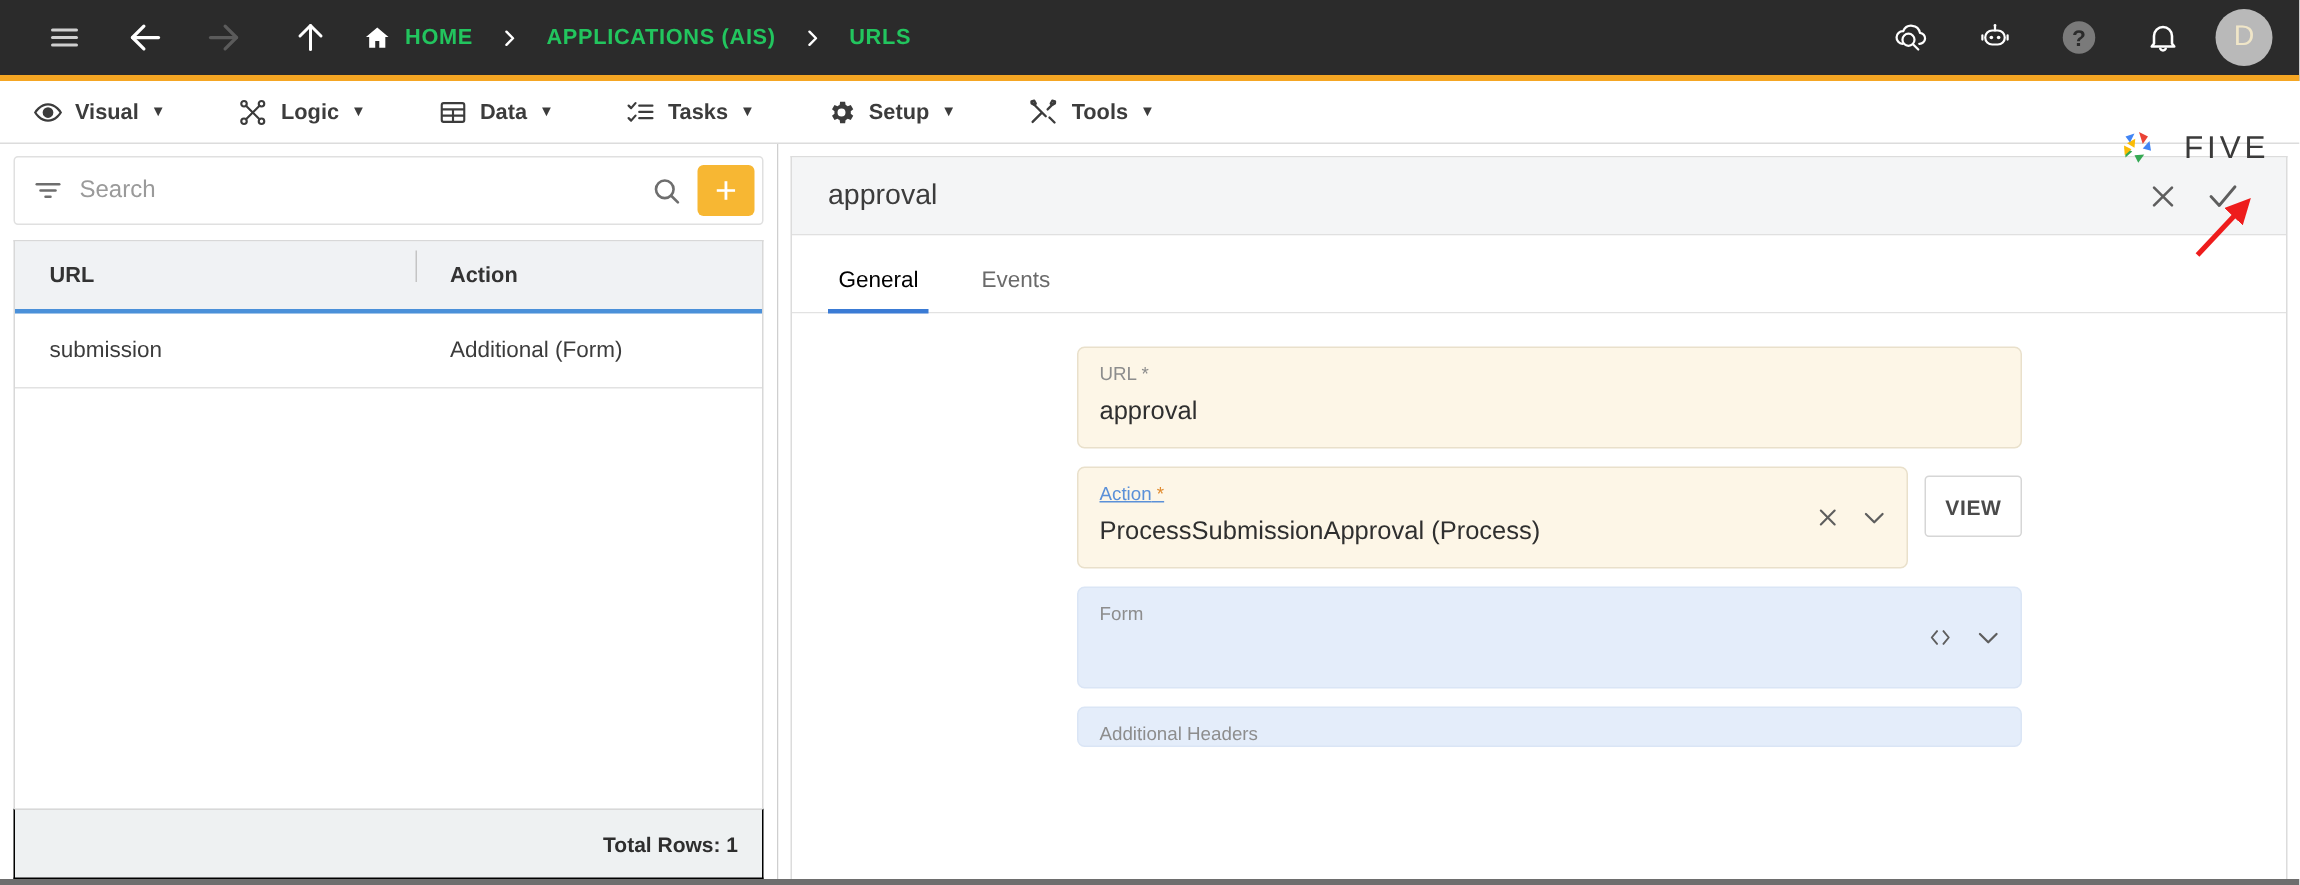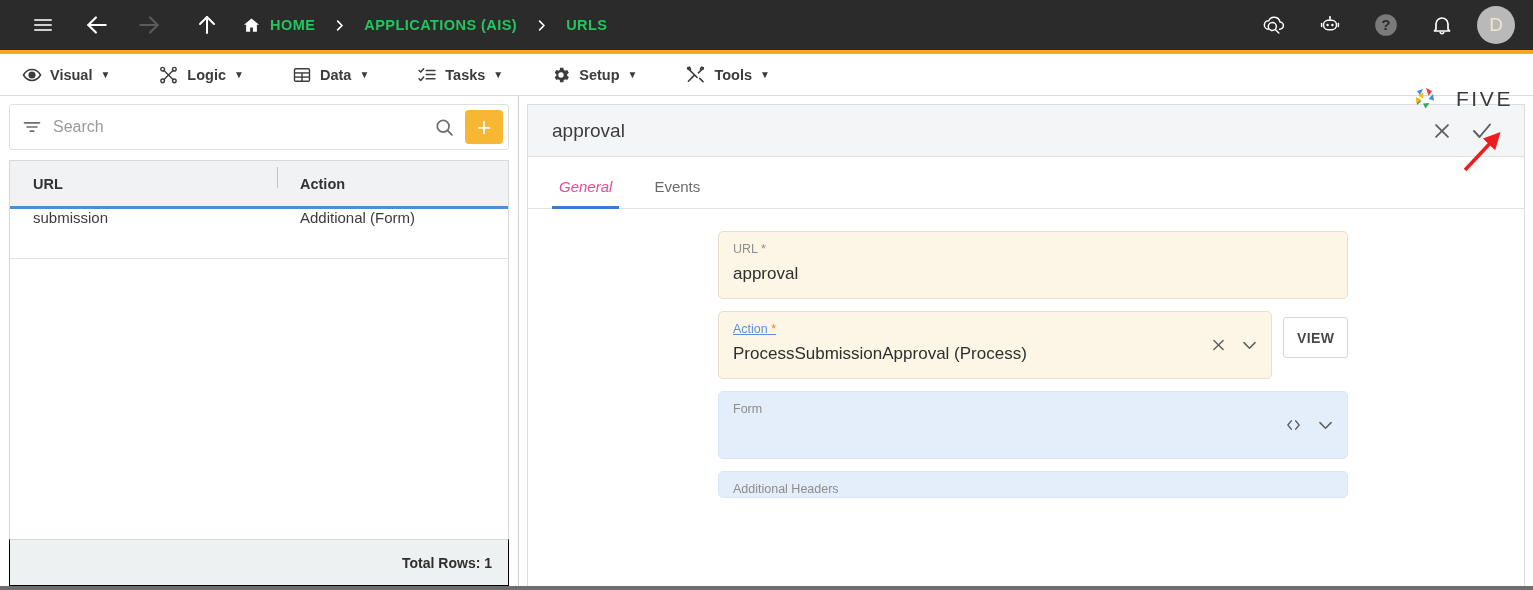--- a/index.html
+++ b/index.html
@@ -201,20 +201,21 @@
     content: "";
     position: absolute;
     left: 0; top: -9px;
     width: 1px; height: 21px;
     background: #c4c4c4;
   }
   .grid-body { flex: 1; overflow: hidden; }
   .grow {
     height: 50px;
     display: flex;
+    align-items: center;
     border-bottom: 1px solid #e2e2e2;
     cursor: pointer;
   }
   .gc {
     font-size: 15px;
     color: #3c3c3c;
     padding-left: 23px;
   }
   .gc.c1 { width: 267px; }
   .gc.c2 { flex: 1; }
@@ -284,21 +285,21 @@
     background: #ffffff;
   }
   .tab {
     font-size: 15px;
     color: #6a6a6a;
     padding: 0 7px 13px 7px;
     margin-right: 28px;
     cursor: pointer;
     position: relative;
   }
-  .tab.active { color: #ec4899; font-style: italic; }
+  .tab.active { color: #000000; }
   .tab.active::after {
     content: "";
     position: absolute;
     left: 0; right: 0; bottom: -1px;
     height: 3px;
     background: #3a7bd5;
   }
 
   .form-area {
     flex: 1;

